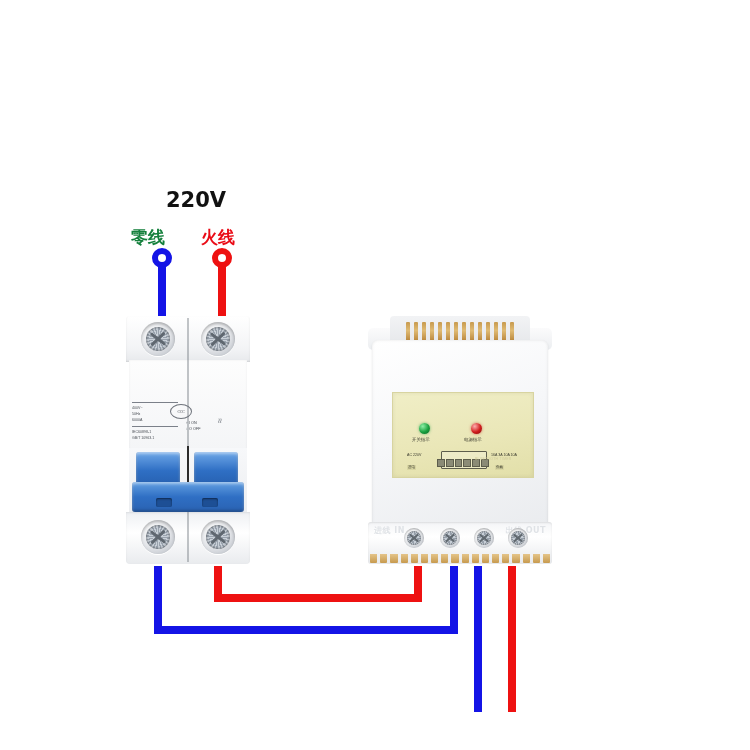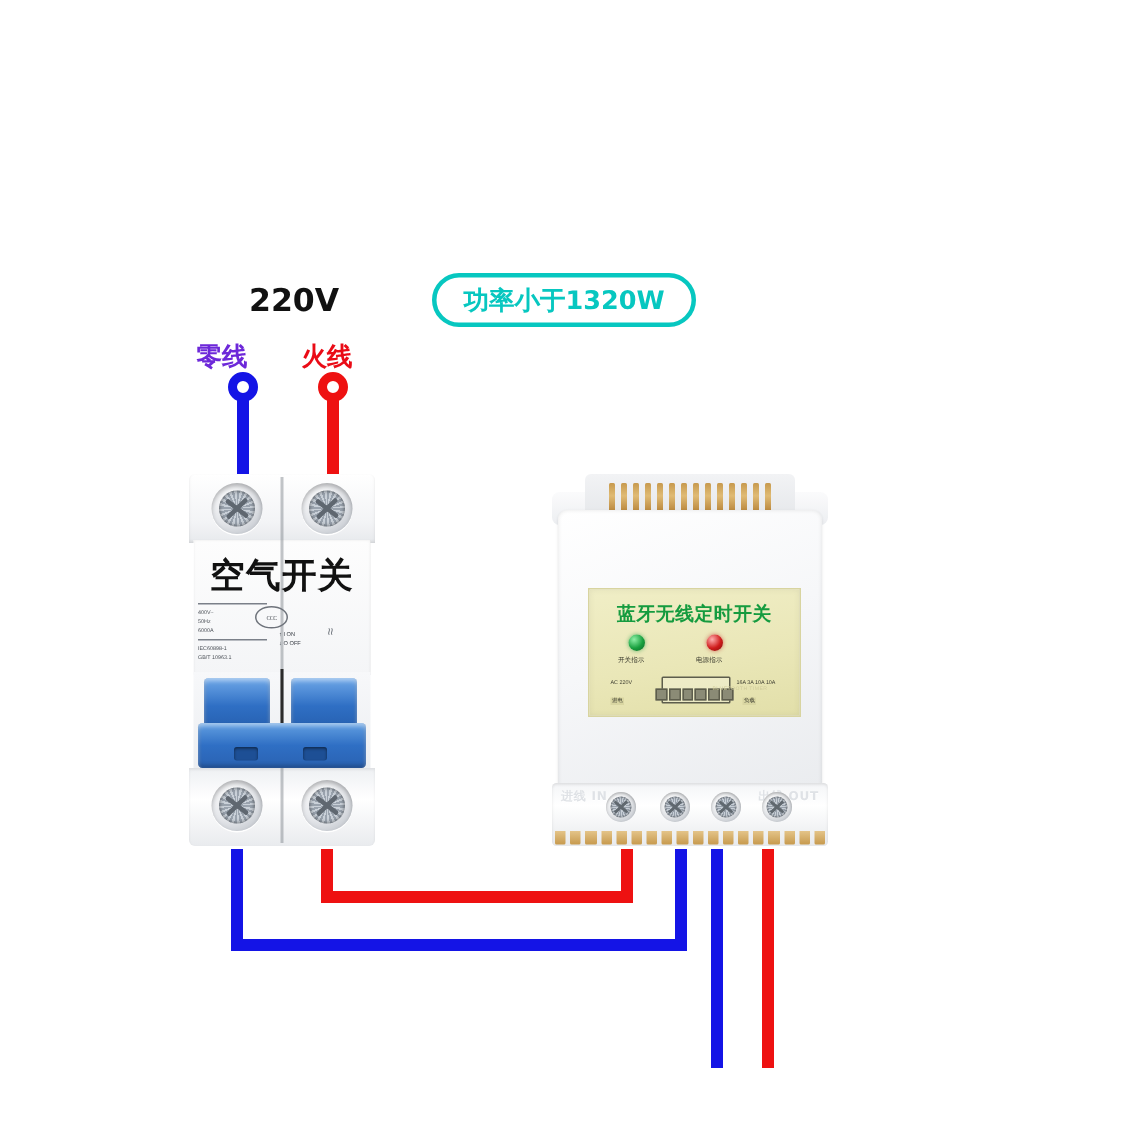--- a/index.html
+++ b/index.html
@@ -32,21 +32,21 @@
   }
 
   
   .v220{
     position:absolute;left:166px;top:188px;
     font-size:21px;font-weight:bold;color:#111;
     font-family:"DejaVu Sans","Liberation Sans",sans-serif;
   }
   .lbl-n{
     position:absolute;left:131px;top:226px;
-    font-size:17px;font-weight:bold;color:#6d28d9;
+    font-size:17px;font-weight:bold;color:#15803d;
     font-family:"DejaVu Sans","Liberation Sans",sans-serif;
   }
   .lbl-l{
     position:absolute;left:201px;top:226px;
     font-size:17px;font-weight:bold;color:#ea0b16;
     font-family:"DejaVu Sans","Liberation Sans",sans-serif;
   }
 
   
   .wire{position:absolute;}
@@ -282,23 +282,20 @@
   }
   .emb-in{left:8px;top:212px;}
   .emb-out{right:8px;top:212px;text-align:right;}
 </style>
 </head>
 <body>
 
 <div id="stage">
 
 
-  <div class="badge">
-    <span>功率小于1320W</span>
-  </div>
 
   <div class="v220">220V</div>
   <div class="lbl-n">零线</div>
   <div class="lbl-l">火线</div>
 
   <div class="ring blue" style="left:152px;top:248px;"></div>
   <div class="ring red" style="left:212px;top:248px;"></div>
 
   <div class="wire w-blue" style="left:158px;top:266px;width:8px;height:52px;"></div>
   <div class="wire w-red" style="left:218px;top:266px;width:8px;height:52px;"></div>
@@ -311,21 +308,20 @@
     <div class="bk-seam"></div>
     <div class="bk-seam2"></div>
 
     <div class="term" style="left:15px;top:6px;">
       <div class="screw"></div>
     </div>
     <div class="term" style="left:75px;top:6px;">
       <div class="screw"></div>
     </div>
 
-    <div class="bk-label">空气开关</div>
 
     <div class="fineprint">
       <div class="rule"></div>
       <div>400V~</div>
       <div>50Hz</div>
       <div>6000A</div>
       <div class="rule2"></div>
       <div>IEC60898-1</div>
       <div>GB/T 10963.1</div>
     </div>
@@ -381,21 +377,20 @@
         <div class="slot"></div>
       <div class="slot"></div>
         <div class="slot"></div>
       <div class="slot"></div>
         <div class="slot"></div>
     </div>
 
     <div class="dv-body"></div>
 
     <div class="dv-plate">
-      <div class="dv-plate-title">蓝牙无线定时开关</div>
 
       <div class="led led-green"></div>
       <div class="led led-red"></div>
       <div class="led-cap cap-green">开关指示</div>
       <div class="led-cap cap-red">电源指示</div>
 
       <div class="mini">
         <div class="mini-box"></div>
         <div class="mini-pins">
           <div class="mini-pin"></div>

